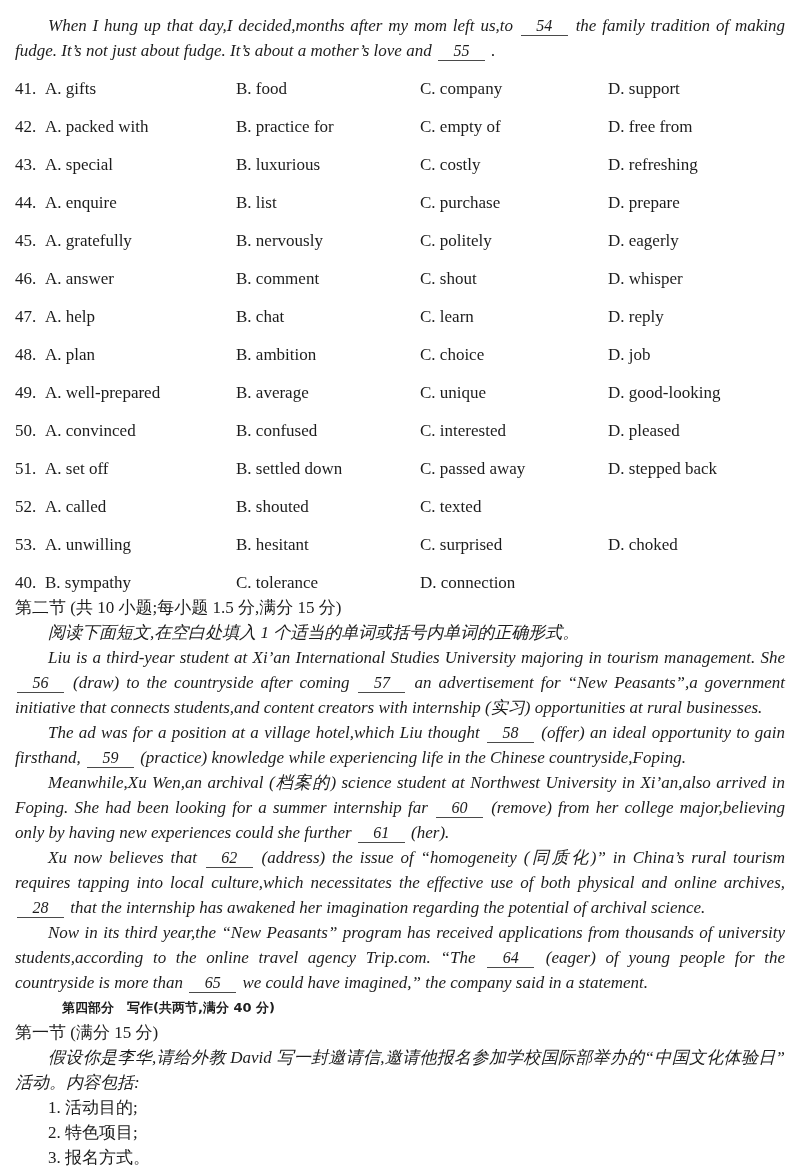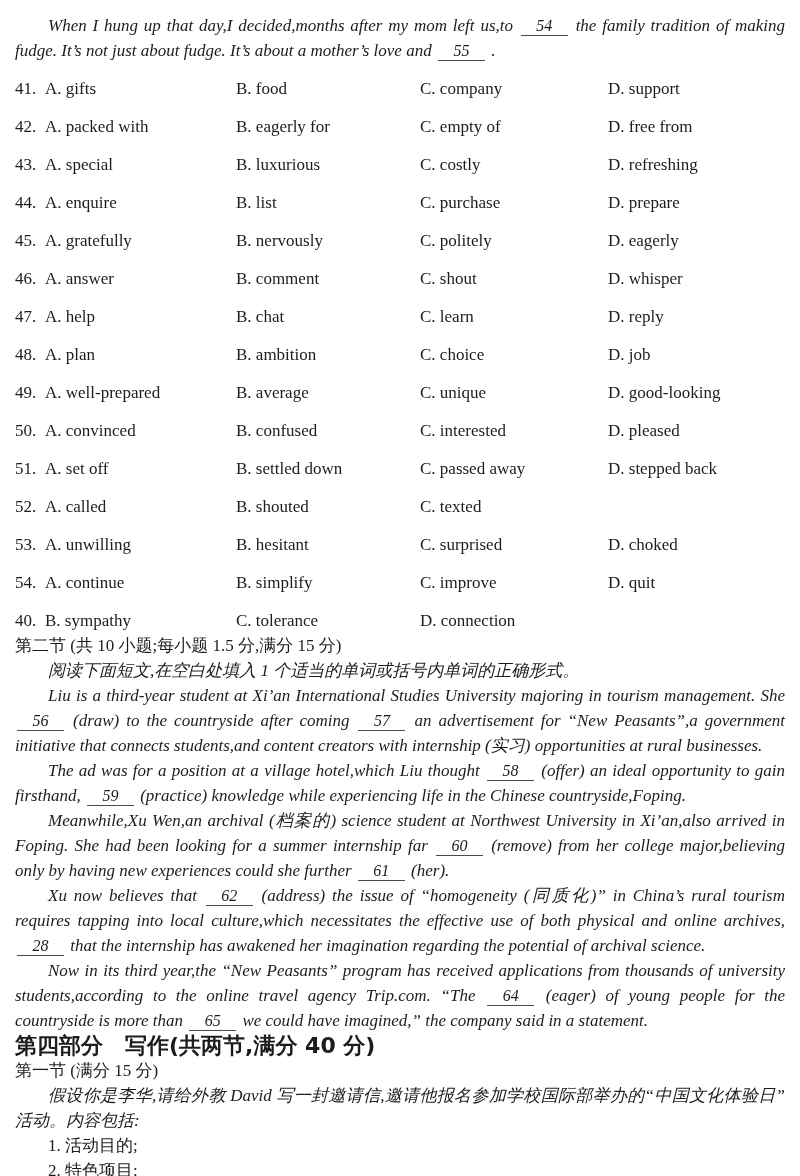--- a/index.html
+++ b/index.html
@@ -28,21 +28,22 @@
     grid-template-columns: 30px 191px 184px 188px 1fr;
     line-height: 25px;
     white-space: nowrap;
     margin-top: 13px;
   }
   .opt-num { }
   .opt-cell { overflow: visible; }
   .heading-bold {
     font-weight: 700;
     font-family: "DejaVu Sans", "Liberation Sans", sans-serif;
-    font-size: 22px;
+    font-size: 13px;
+    margin-left: 47px;
   }
   .items .item { padding-left: 33px; }
   .footer {
     margin-top: 3px;
     text-align: center;
     font-weight: 700;
     font-family: "DejaVu Sans", "Liberation Sans", sans-serif;
     font-size: 15.5px;
     line-height: 24px;
     text-decoration: underline;
@@ -59,21 +60,21 @@
       <div class="opt-row">
         <span class="opt-num">41.</span>
         <span class="opt-cell">A. gifts</span>
         <span class="opt-cell">B. food</span>
         <span class="opt-cell">C. company</span>
         <span class="opt-cell">D. support</span>
       </div>
       <div class="opt-row">
         <span class="opt-num">42.</span>
         <span class="opt-cell">A. packed with</span>
-        <span class="opt-cell">B. eagerly for</span>
+        <span class="opt-cell">B. practice for</span>
         <span class="opt-cell">C. empty of</span>
         <span class="opt-cell">D. free from</span>
       </div>
       <div class="opt-row">
         <span class="opt-num">43.</span>
         <span class="opt-cell">A. special</span>
         <span class="opt-cell">B. luxurious</span>
         <span class="opt-cell">C. costly</span>
         <span class="opt-cell">D. refreshing</span>
       </div>
@@ -140,27 +141,20 @@
         <span class="opt-cell">C. texted</span>
       </div>
       <div class="opt-row">
         <span class="opt-num">53.</span>
         <span class="opt-cell">A. unwilling</span>
         <span class="opt-cell">B. hesitant</span>
         <span class="opt-cell">C. surprised</span>
         <span class="opt-cell">D. choked</span>
       </div>
       <div class="opt-row">
-        <span class="opt-num">54.</span>
-        <span class="opt-cell">A. continue</span>
-        <span class="opt-cell">B. simplify</span>
-        <span class="opt-cell">C. improve</span>
-        <span class="opt-cell">D. quit</span>
-      </div>
-      <div class="opt-row">
         <span class="opt-num">40.</span>
         <span class="opt-cell">B. sympathy</span>
         <span class="opt-cell">C. tolerance</span>
         <span class="opt-cell">D. connection</span>
       </div>
     </div>
 
   <div class="para">第二节 (共 10 小题;每小题 1.5 分,满分 15 分)</div>
 
   <div class="para indent">阅读下面短文,在空白处填入 1 个适当的单词或括号内单词的正确形式。</div>

